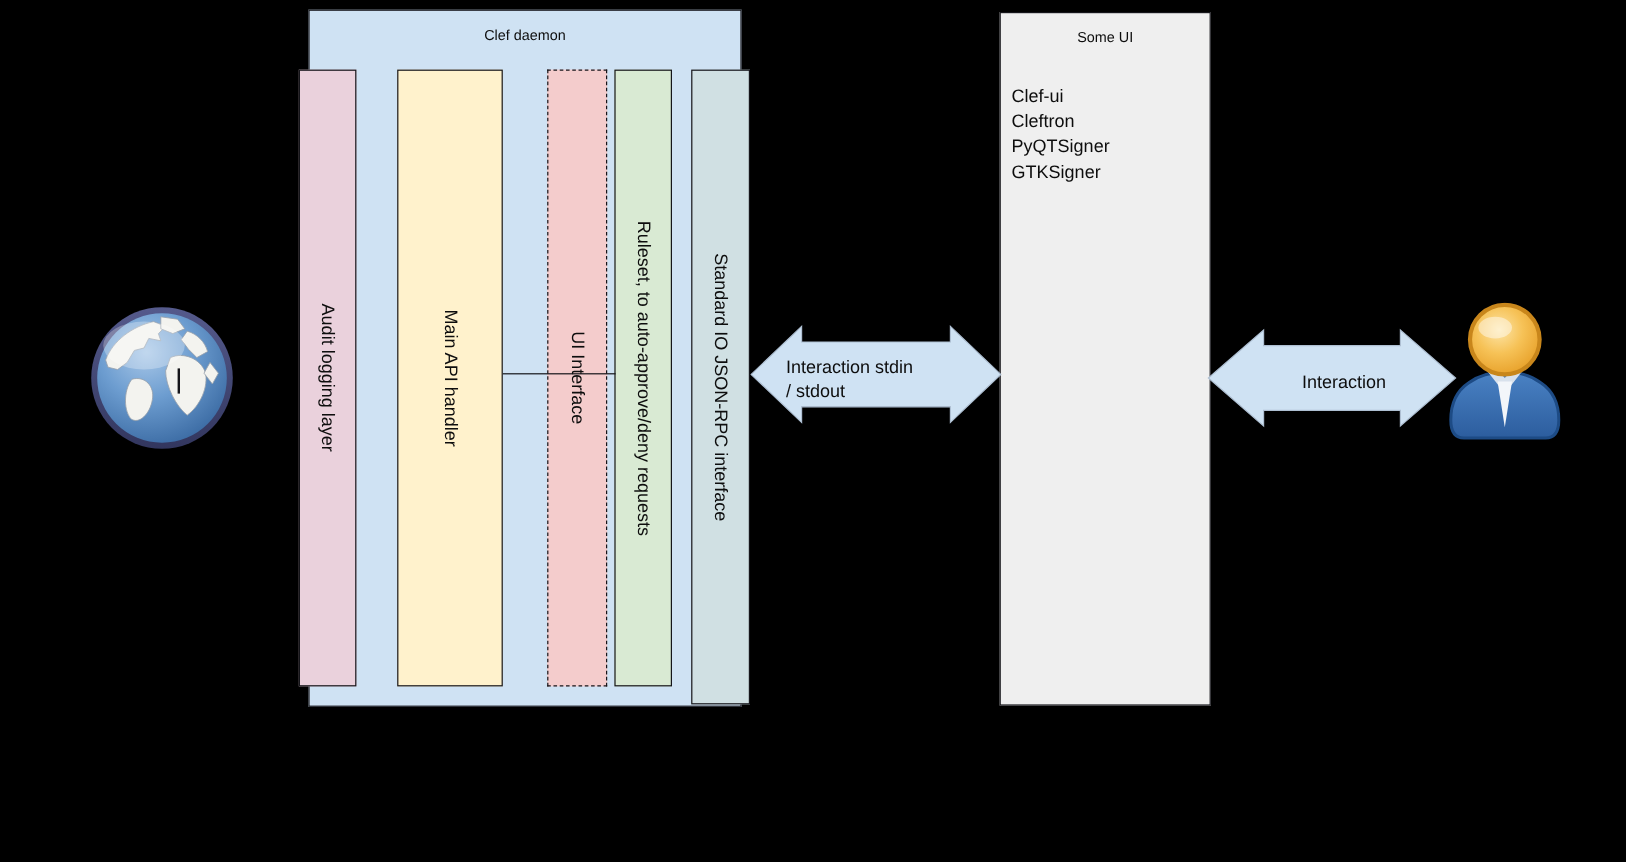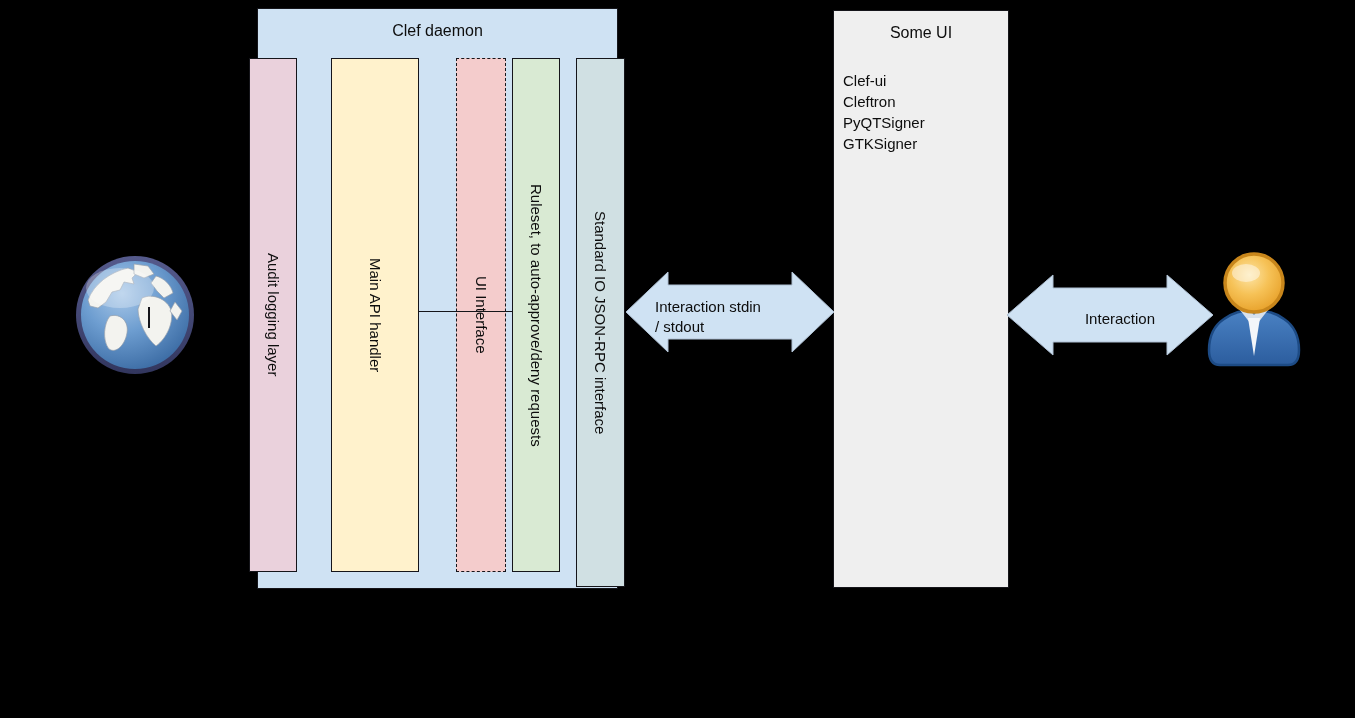--- a/index.html
+++ b/index.html
@@ -14,21 +14,21 @@
   }
   .abs{position:absolute;}
 
   
   .clef-box{
     left:257px;top:8px;width:361px;height:581px;
     background:#cfe2f3;border:1.5px solid #15151a;
   }
   .box-title{
     width:100%;text-align:center;margin-top:13px;
-    font-size:16px;color:#0d0d0d;
+    font-size:12px;color:#0d0d0d;
   }
 
   
   .vbar{
     top:58px;height:514px;
     border:1.5px solid #15151a;
     display:flex;align-items:center;justify-content:center;
   }
   .vbar .vlabel{
     writing-mode:vertical-rl;text-orientation:mixed;

